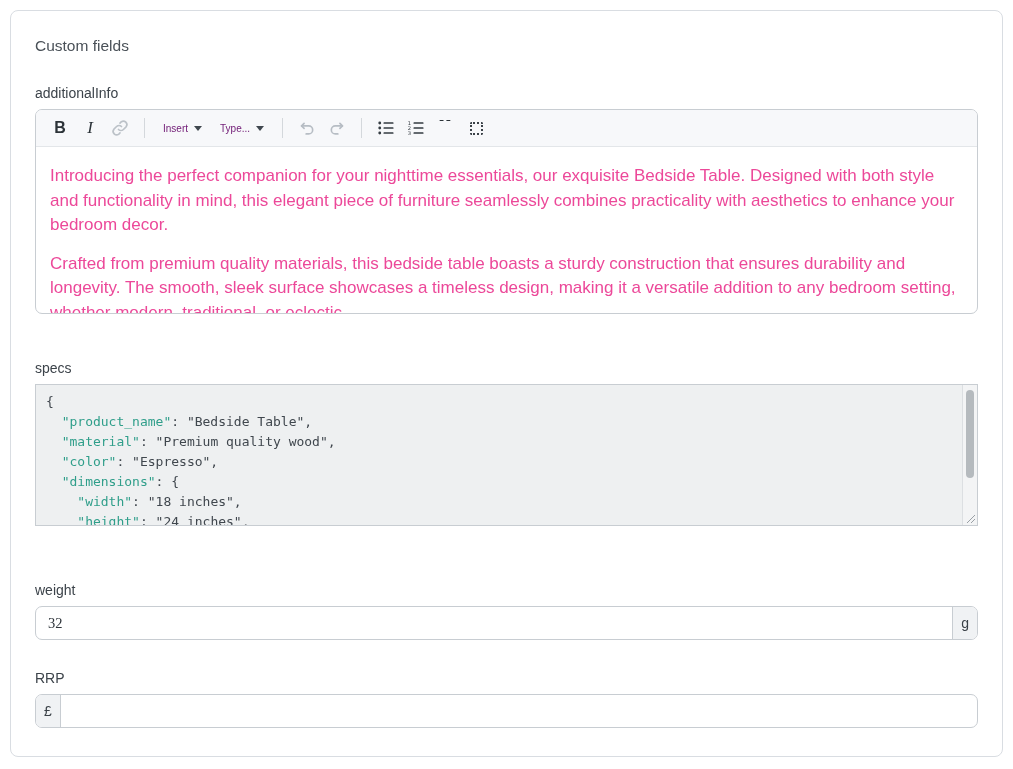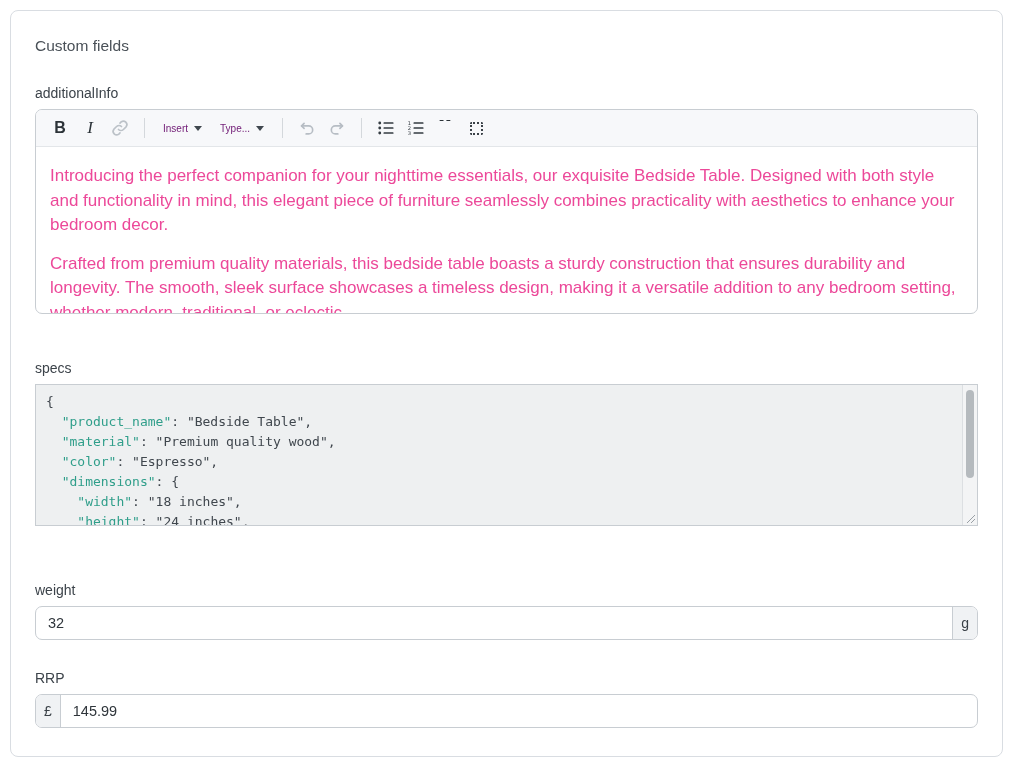--- a/index.html
+++ b/index.html
@@ -170,21 +170,21 @@
     overflow: hidden;
   }
   .input-group input {
     flex: 1;
     min-width: 0;
     border: none;
     outline: none;
     padding: 0 12px;
     font-size: 14.5px;
     color: #2f353b;
-    font-family: Liberation Sans, sans-serif;
+    font-family: Liberation Serif, serif;
     background: transparent;
   }
   .addon {
     display: flex;
     align-items: center;
     padding: 0 8px;
     background: #f0f2f4;
     font-size: 14px;
     color: #3a4147;
   }
@@ -314,21 +314,20 @@
       <label class="field-label">weight</label>
       <div class="input-group">
         <input type="text" value="32" style="">
         <span class="addon suffix">g</span>
       </div>
     </div>
     <div class="field-col">
       <label class="field-label">RRP</label>
       <div class="input-group">
         <span class="addon prefix">£</span>
-        <input type="text" value="145.99" style="">
       </div>
     </div>
   </div>
 
   <div class="field-row">
     <div class="field-col">
       <label class="field-label">pageType</label>
       <div class="select-wrap">
         <select>
           <option>Static</option>

